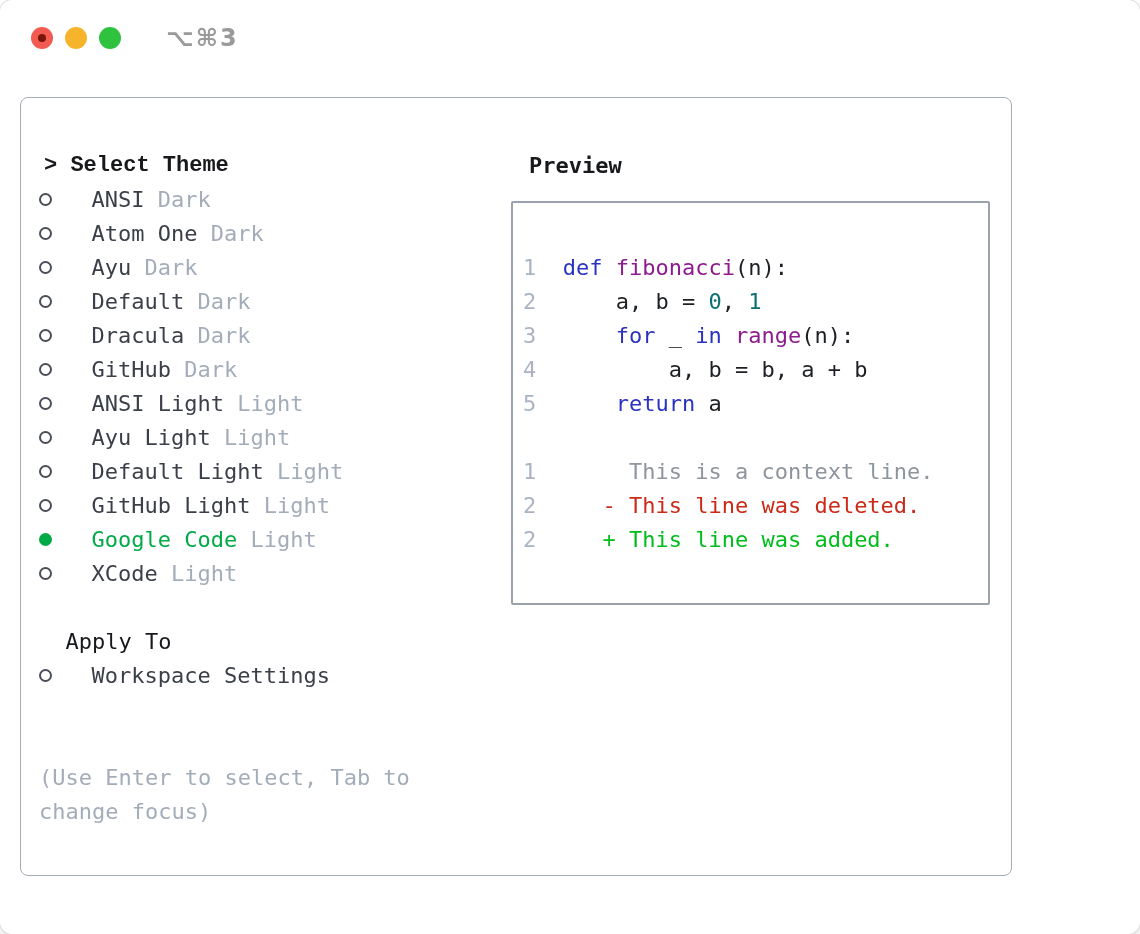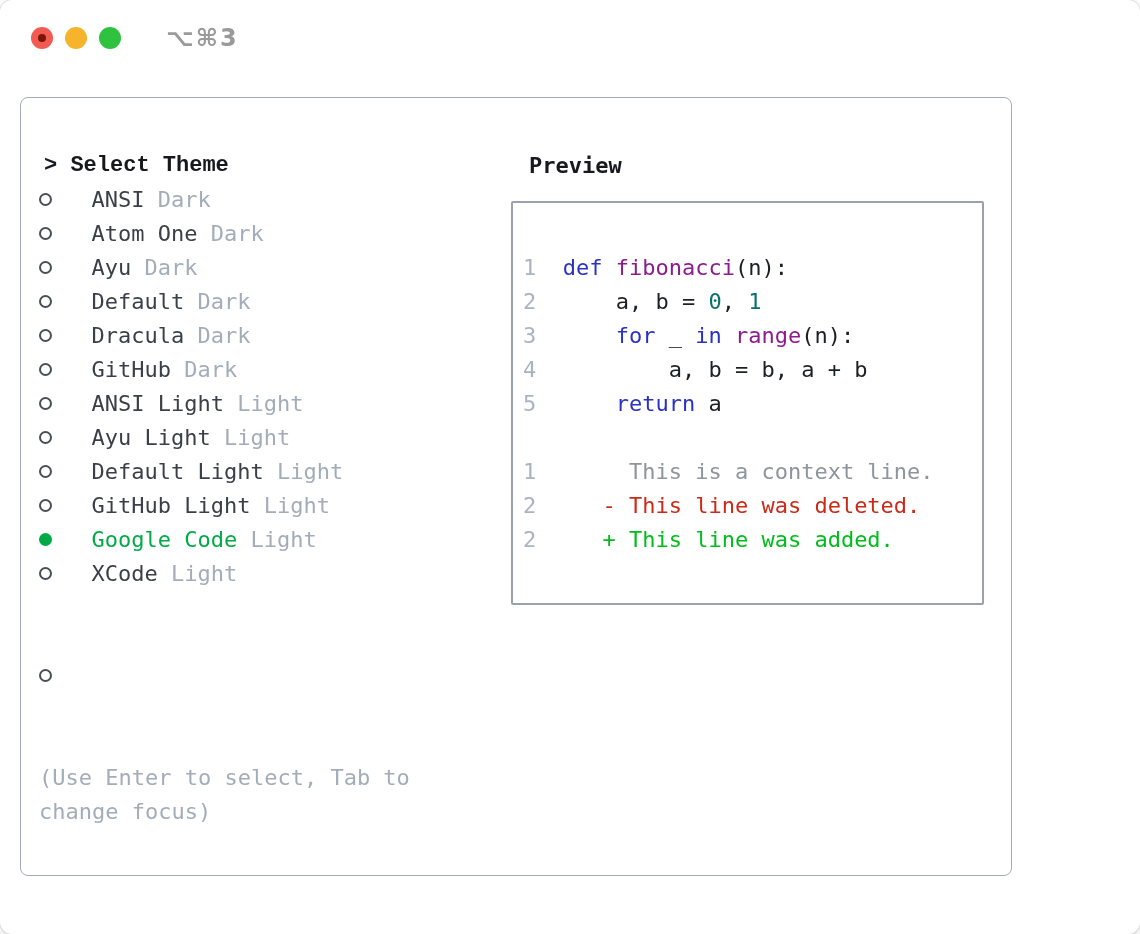--- a/index.html
+++ b/index.html
@@ -50,21 +50,21 @@
   }
   .circ.filled{border-color:var(--green);background:var(--green);}
   .t-name{color:var(--text-dark);margin-left:26px;}
   .row.selected .t-name{color:var(--green);text-align:center;}
   .t-variant{color:var(--muted);margin-top:40px;}
   
   .preview-header{position:absolute;left:480px;top:51px;font-weight:bold;color:var(--header);margin-left:28px;}
   .preview-box{
     position:absolute;left:490px;top:103px;width:459px;height:352px;
     border:2px solid var(--preview-border);border-radius:2px;background:#fff;
-    padding:48px 0 0 10px;overflow:hidden;
+    padding:48px 6px 0 10px;overflow:hidden;
   }
   .code-line{height:34px;}
   .lineno{display:inline-block;width:3ch;color:var(--lineno);}
   .seg-kw{color:var(--kw);}
   .seg-fn{color:var(--fn);}
   .seg-lit{color:var(--lit);}
   .seg-pln{color:var(--pln);}
   .seg-ctx{color:var(--ctx);}
   .seg-del{color:var(--del);text-align:center;}
   .seg-add{color:var(--add);}
@@ -80,20 +80,21 @@
     <span class="light yellow"></span>
     <span class="light green"></span>
     <div class="window-title">⌥⌘3</div>
   </div>
 
   <div class="panel">
     <div class="list-header"><span class="marker"><span>&gt;</span></span><span>Select Theme</span></div>
 
     <div id="theme-items"><div class="row"><span class="marker"><span class="circ"></span></span><span class="t-name">ANSI</span><span class="t-variant"> Dark</span></div><div class="row"><span class="marker"><span class="circ"></span></span><span class="t-name">Atom One</span><span class="t-variant"> Dark</span></div><div class="row"><span class="marker"><span class="circ"></span></span><span class="t-name">Ayu</span><span class="t-variant"> Dark</span></div><div class="row"><span class="marker"><span class="circ"></span></span><span class="t-name">Default</span><span class="t-variant"> Dark</span></div><div class="row"><span class="marker"><span class="circ"></span></span><span class="t-name">Dracula</span><span class="t-variant"> Dark</span></div><div class="row"><span class="marker"><span class="circ"></span></span><span class="t-name">GitHub</span><span class="t-variant"> Dark</span></div><div class="row"><span class="marker"><span class="circ"></span></span><span class="t-name">ANSI Light</span><span class="t-variant"> Light</span></div><div class="row"><span class="marker"><span class="circ"></span></span><span class="t-name">Ayu Light</span><span class="t-variant"> Light</span></div><div class="row"><span class="marker"><span class="circ"></span></span><span class="t-name">Default Light</span><span class="t-variant"> Light</span></div><div class="row"><span class="marker"><span class="circ"></span></span><span class="t-name">GitHub Light</span><span class="t-variant"> Light</span></div><div class="row selected"><span class="marker"><span class="circ filled"></span></span><span class="t-name">Google Code</span><span class="t-variant"> Light</span></div><div class="row"><span class="marker"><span class="circ"></span></span><span class="t-name">XCode</span><span class="t-variant"> Light</span></div></div>
 
-    <div id="apply-options"><div class="row"><span class="marker"><span class="circ"></span></span></div></div>
+    <div class="apply-header">Apply To</div>
+    <div id="apply-options"><div class="row"><span class="marker"><span class="circ"></span></span><span class="t-name">Workspace Settings</span></div></div>
 
     <div class="help">(Use Enter to select, Tab to change focus)</div>
 
     <div class="preview-header">Preview</div>
     <div class="preview-box" id="preview-box"><div class="code-line"><span class="lineno">1</span><span class="seg-kw">def</span><span class="seg-pln"> </span><span class="seg-fn">fibonacci</span><span class="seg-pln">(n):</span></div><div class="code-line"><span class="lineno">2</span><span class="seg-pln">    a, b = </span><span class="seg-lit">0</span><span class="seg-pln">, </span><span class="seg-lit">1</span></div><div class="code-line"><span class="lineno">3</span><span class="seg-pln">    </span><span class="seg-kw">for</span><span class="seg-pln"> _ </span><span class="seg-kw">in</span><span class="seg-pln"> </span><span class="seg-fn">range</span><span class="seg-pln">(n):</span></div><div class="code-line"><span class="lineno">4</span><span class="seg-pln">        a, b = b, a + b</span></div><div class="code-line"><span class="lineno">5</span><span class="seg-pln">    </span><span class="seg-kw">return</span><span class="seg-pln"> a</span></div><div class="code-line"><span class="lineno"></span></div><div class="code-line"><span class="lineno">1</span><span class="seg-ctx">     This is a context line.</span></div><div class="code-line"><span class="lineno">2</span><span class="seg-del">   - This line was deleted.</span></div><div class="code-line"><span class="lineno">2</span><span class="seg-add">   + This line was added.</span></div></div>
   </div>
 </div>
 
 </body></html>

